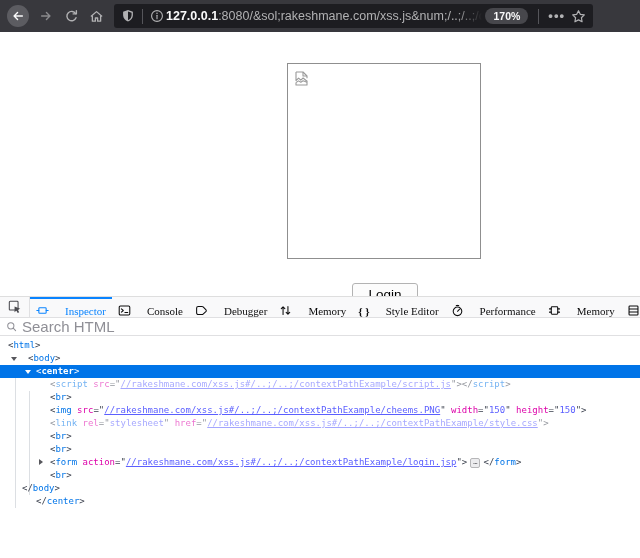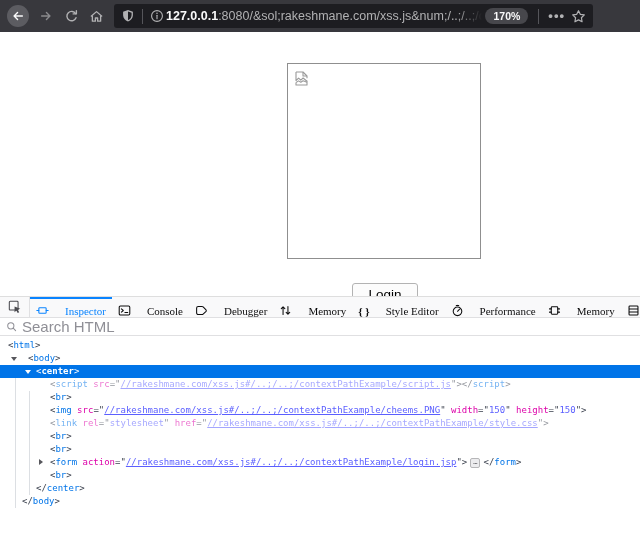--- a/index.html
+++ b/index.html
@@ -248,16 +248,16 @@
       <div class="row" style="padding-left: 28px;"><span class="arrow down" style="left: 11px;"></span><span class="seg-p">&lt;</span><span class="seg-t">body</span><span class="seg-p">&gt;</span></div>
       <div class="row sel" style="padding-left: 36px;"><span class="arrow down" style="left: 25px;"></span><span class="seg-p">&lt;</span><span class="seg-t">center</span><span class="seg-p">&gt;</span></div>
       <div class="row fade" style="padding-left: 50px;"><span class="seg-p">&lt;</span><span class="seg-t">script</span><span class="seg-p"> </span><span class="seg-a">src</span><span class="seg-p">="</span><span class="seg-l">//rakeshmane.com/xss.js#/..;/..;/contextPathExample/script.js</span><span class="seg-p">"&gt;</span><span class="seg-p">&lt;/</span><span class="seg-t">script</span><span class="seg-p">&gt;</span></div>
       <div class="row" style="padding-left: 50px;"><span class="seg-p">&lt;</span><span class="seg-t">br</span><span class="seg-p">&gt;</span></div>
       <div class="row" style="padding-left: 50px;"><span class="seg-p">&lt;</span><span class="seg-t">img</span><span class="seg-p"> </span><span class="seg-a">src</span><span class="seg-p">="</span><span class="seg-l">//rakeshmane.com/xss.js#/..;/..;/contextPathExample/cheems.PNG</span><span class="seg-p">" </span><span class="seg-a">width</span><span class="seg-p">="</span><span class="seg-v">150</span><span class="seg-p">" </span><span class="seg-a">height</span><span class="seg-p">="</span><span class="seg-v">150</span><span class="seg-p">"&gt;</span></div>
       <div class="row fade" style="padding-left: 50px;"><span class="seg-p">&lt;</span><span class="seg-t">link</span><span class="seg-p"> </span><span class="seg-a">rel</span><span class="seg-p">="</span><span class="seg-v">stylesheet</span><span class="seg-p">" </span><span class="seg-a">href</span><span class="seg-p">="</span><span class="seg-l">//rakeshmane.com/xss.js#/..;/..;/contextPathExample/style.css</span><span class="seg-p">"&gt;</span></div>
       <div class="row" style="padding-left: 50px;"><span class="seg-p">&lt;</span><span class="seg-t">br</span><span class="seg-p">&gt;</span></div>
       <div class="row" style="padding-left: 50px;"><span class="seg-p">&lt;</span><span class="seg-t">br</span><span class="seg-p">&gt;</span></div>
       <div class="row" style="padding-left: 50px;"><span class="arrow right" style="left: 39px;"></span><span class="seg-p">&lt;</span><span class="seg-t">form</span><span class="seg-p"> </span><span class="seg-a">action</span><span class="seg-p">="</span><span class="seg-l">//rakeshmane.com/xss.js#/..;/..;/contextPathExample/login.jsp</span><span class="seg-p">"&gt;</span><span class="badge">…</span><span class="seg-p">&lt;/</span><span class="seg-t">form</span><span class="seg-p">&gt;</span></div>
       <div class="row" style="padding-left: 50px;"><span class="seg-p">&lt;</span><span class="seg-t">br</span><span class="seg-p">&gt;</span></div>
+      <div class="row" style="padding-left: 22px;"><span class="seg-p">&lt;/</span><span class="seg-t">body</span><span class="seg-p">&gt;</span></div>
       <div class="row" style="padding-left: 36px;"><span class="seg-p">&lt;/</span><span class="seg-t">center</span><span class="seg-p">&gt;</span></div>
-      <div class="row" style="padding-left: 22px;"><span class="seg-p">&lt;/</span><span class="seg-t">body</span><span class="seg-p">&gt;</span></div>
     </div>
 </div>
 
 </body></html>

